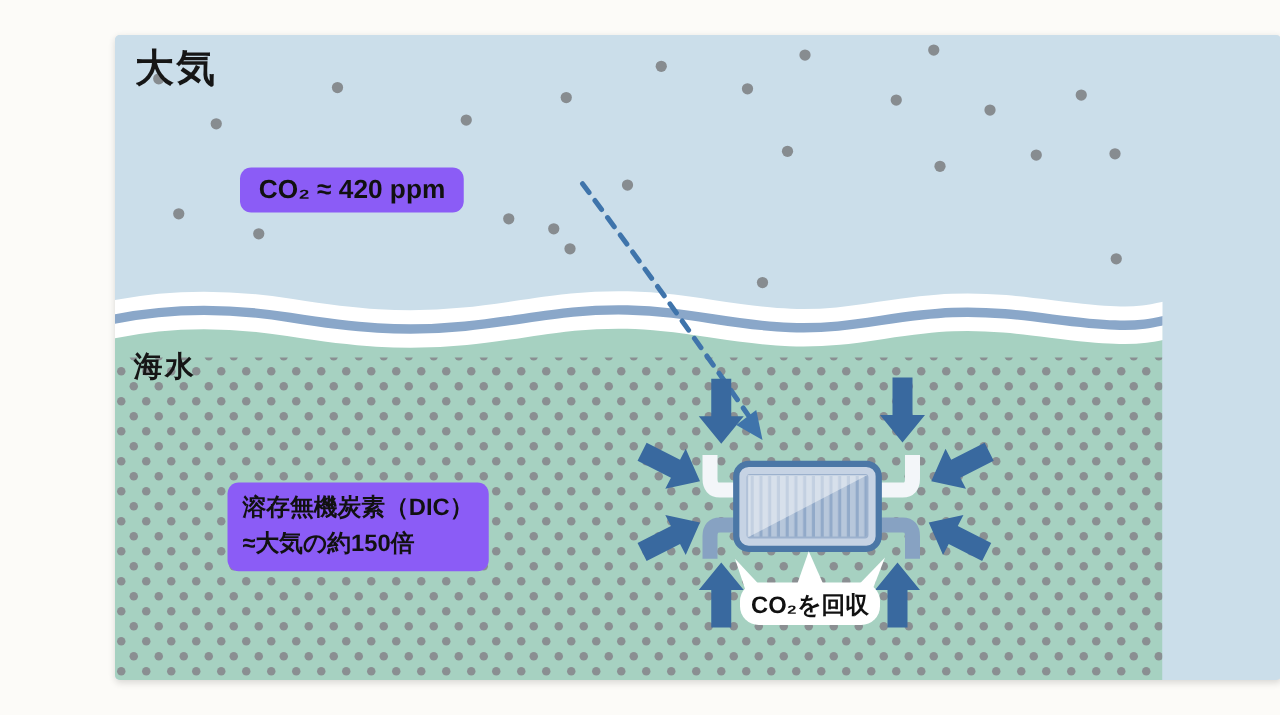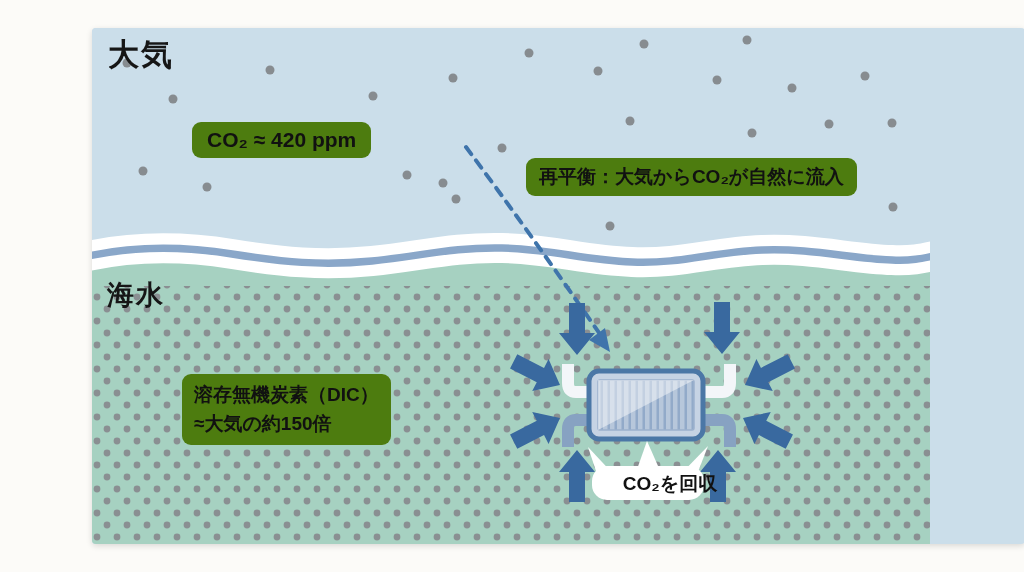--- a/index.html
+++ b/index.html
@@ -13,30 +13,30 @@
     border-radius:4px;overflow:hidden;
     box-shadow:0 2px 6px rgba(0,0,0,.14);
     background:#cbdeea;
   }
   .stage svg{position:absolute;left:0;top:0;display:block;}
   .region-label{
     position:absolute;font-weight:800;color:#161616;letter-spacing:2px;line-height:1.1;
     white-space:nowrap;
   }
   #atmo-label{left:16px;top:10px;font-size:31px;}
-  #sea-label{left:15px;top:253px;font-size:27px;}
+  #sea-label{left:15px;top:253px;font-size:23px;}
   .label-box{
-    position:absolute;background:#4d7c0f;border-radius:9px;color:#111111;
-    font-weight:700;white-space:nowrap;
+    position:absolute;background:#8b5cf6;border-radius:9px;color:#111111;
+    font-weight:700;white-space:nowrap;margin-top:12px;
   }
   #co2-box{left:100px;top:94px;font-size:21px;padding:6px 15px;}
   #reequil-box{left:434px;top:130px;font-size:19px;padding:6px 13px;}
   #dic-box{left:90px;top:346px;font-size:19px;padding:7px 12px;line-height:1.5;}
   #capture-label{
-    position:absolute;left:522px;top:443px;width:112px;text-align:center;
+    position:absolute;left:500px;top:443px;width:112px;text-align:center;
     font-size:19px;font-weight:700;color:#111111;white-space:nowrap;
   }
 </style>
 </head>
 <body>
 
 <div class="stage">
   <svg width="838" height="516" viewBox="0 0 838 516">
     <defs>
       <pattern id="seadots" width="20" height="24" patternUnits="userSpaceOnUse">
@@ -121,21 +121,20 @@
       <polygon points="543,447 570,447 555,413"></polygon>
       <polygon points="586,449 604,449 616,418"></polygon>
       <rect x="500" y="438" width="112" height="34" rx="15"></rect>
     </g>
   </svg>
 
   <div class="region-label" id="atmo-label">大気</div>
 
   <div class="label-box" id="co2-box">CO₂ ≈ 420 ppm</div>
 
-  <div class="label-box" id="reequil-box">再平衡：大気からCO₂が自然に流入</div>
 
   <div class="region-label" id="sea-label">海水</div>
 
   <div class="label-box" id="dic-box">
     <div>溶存無機炭素（DIC）</div>
     <div>≈大気の約150倍</div>
   </div>
 
   <div id="capture-label">CO₂を回収</div>
 </div>

